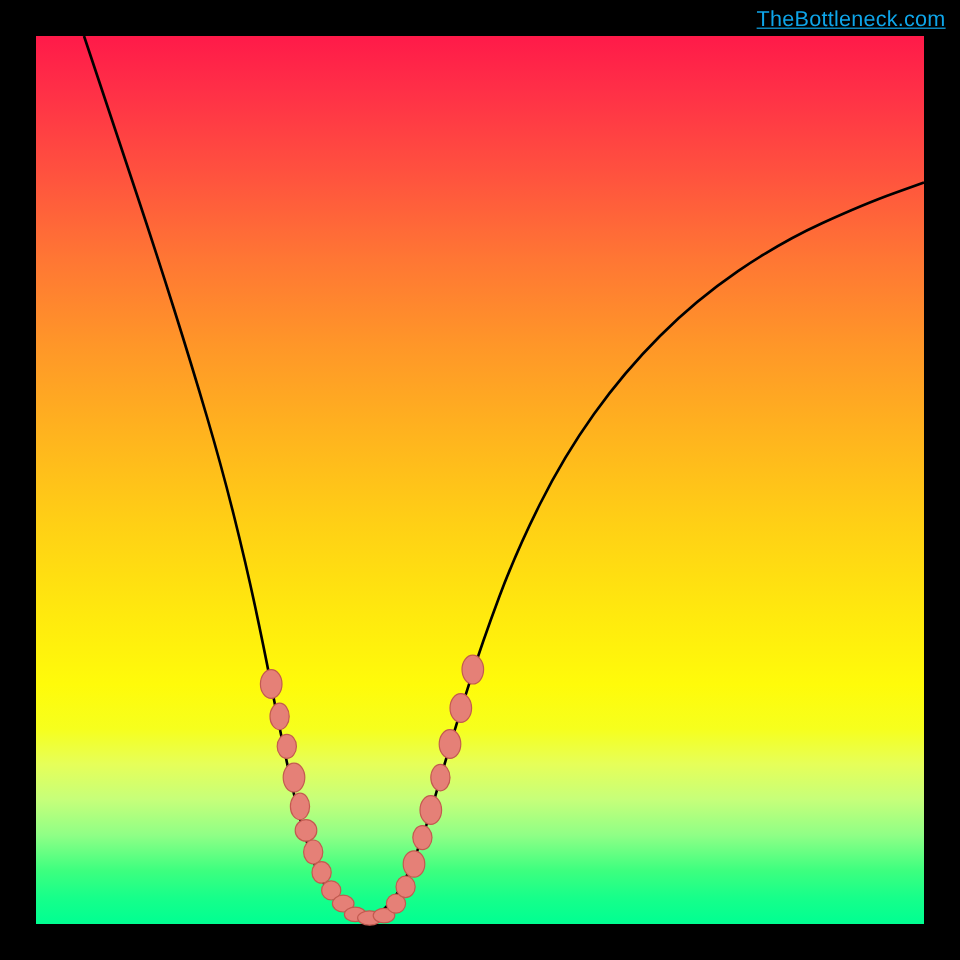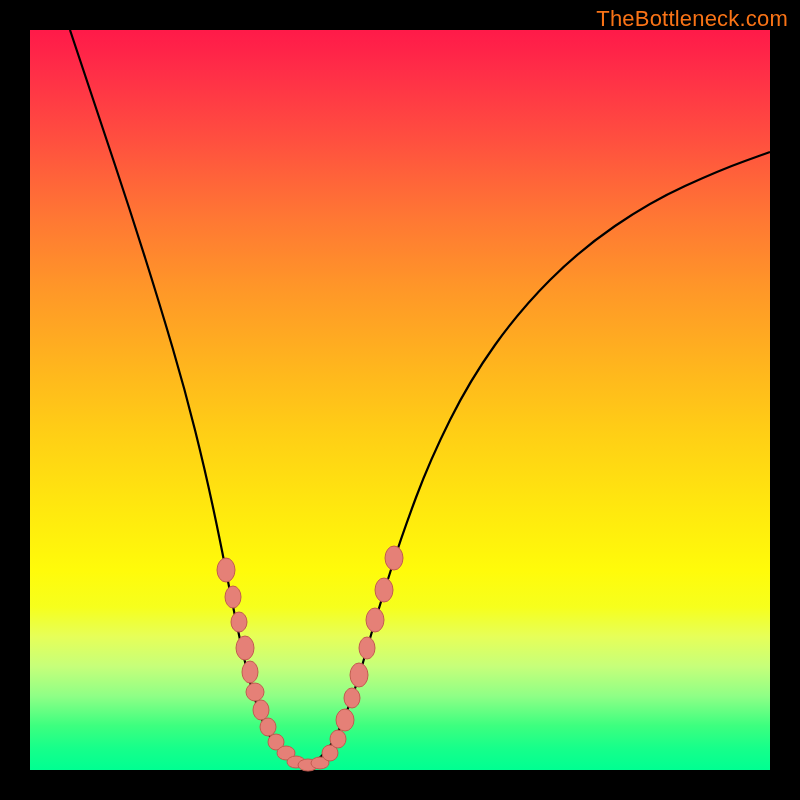--- a/index.html
+++ b/index.html
@@ -43,25 +43,26 @@
       #8fff86 90%,
       #3dff7f 94%,
       #17ff8a 97%,
       #00ff92 100%
     );
   }
   .watermark {
     position: absolute;
     top: 6px;
     right: 12px;
-    color: #f97316;
-    font-size: 22px;
+    color: #0ea5e9;
+    font-size: 18px;
     font-weight: 400;
     letter-spacing: 0.2px;
     user-select: none;
+    text-decoration: underline;
   }
   svg.curves {
     position: absolute;
     left: 0;
     top: 0;
     width: 740px;
     height: 740px;
     overflow: visible;
   }
   .curve {

